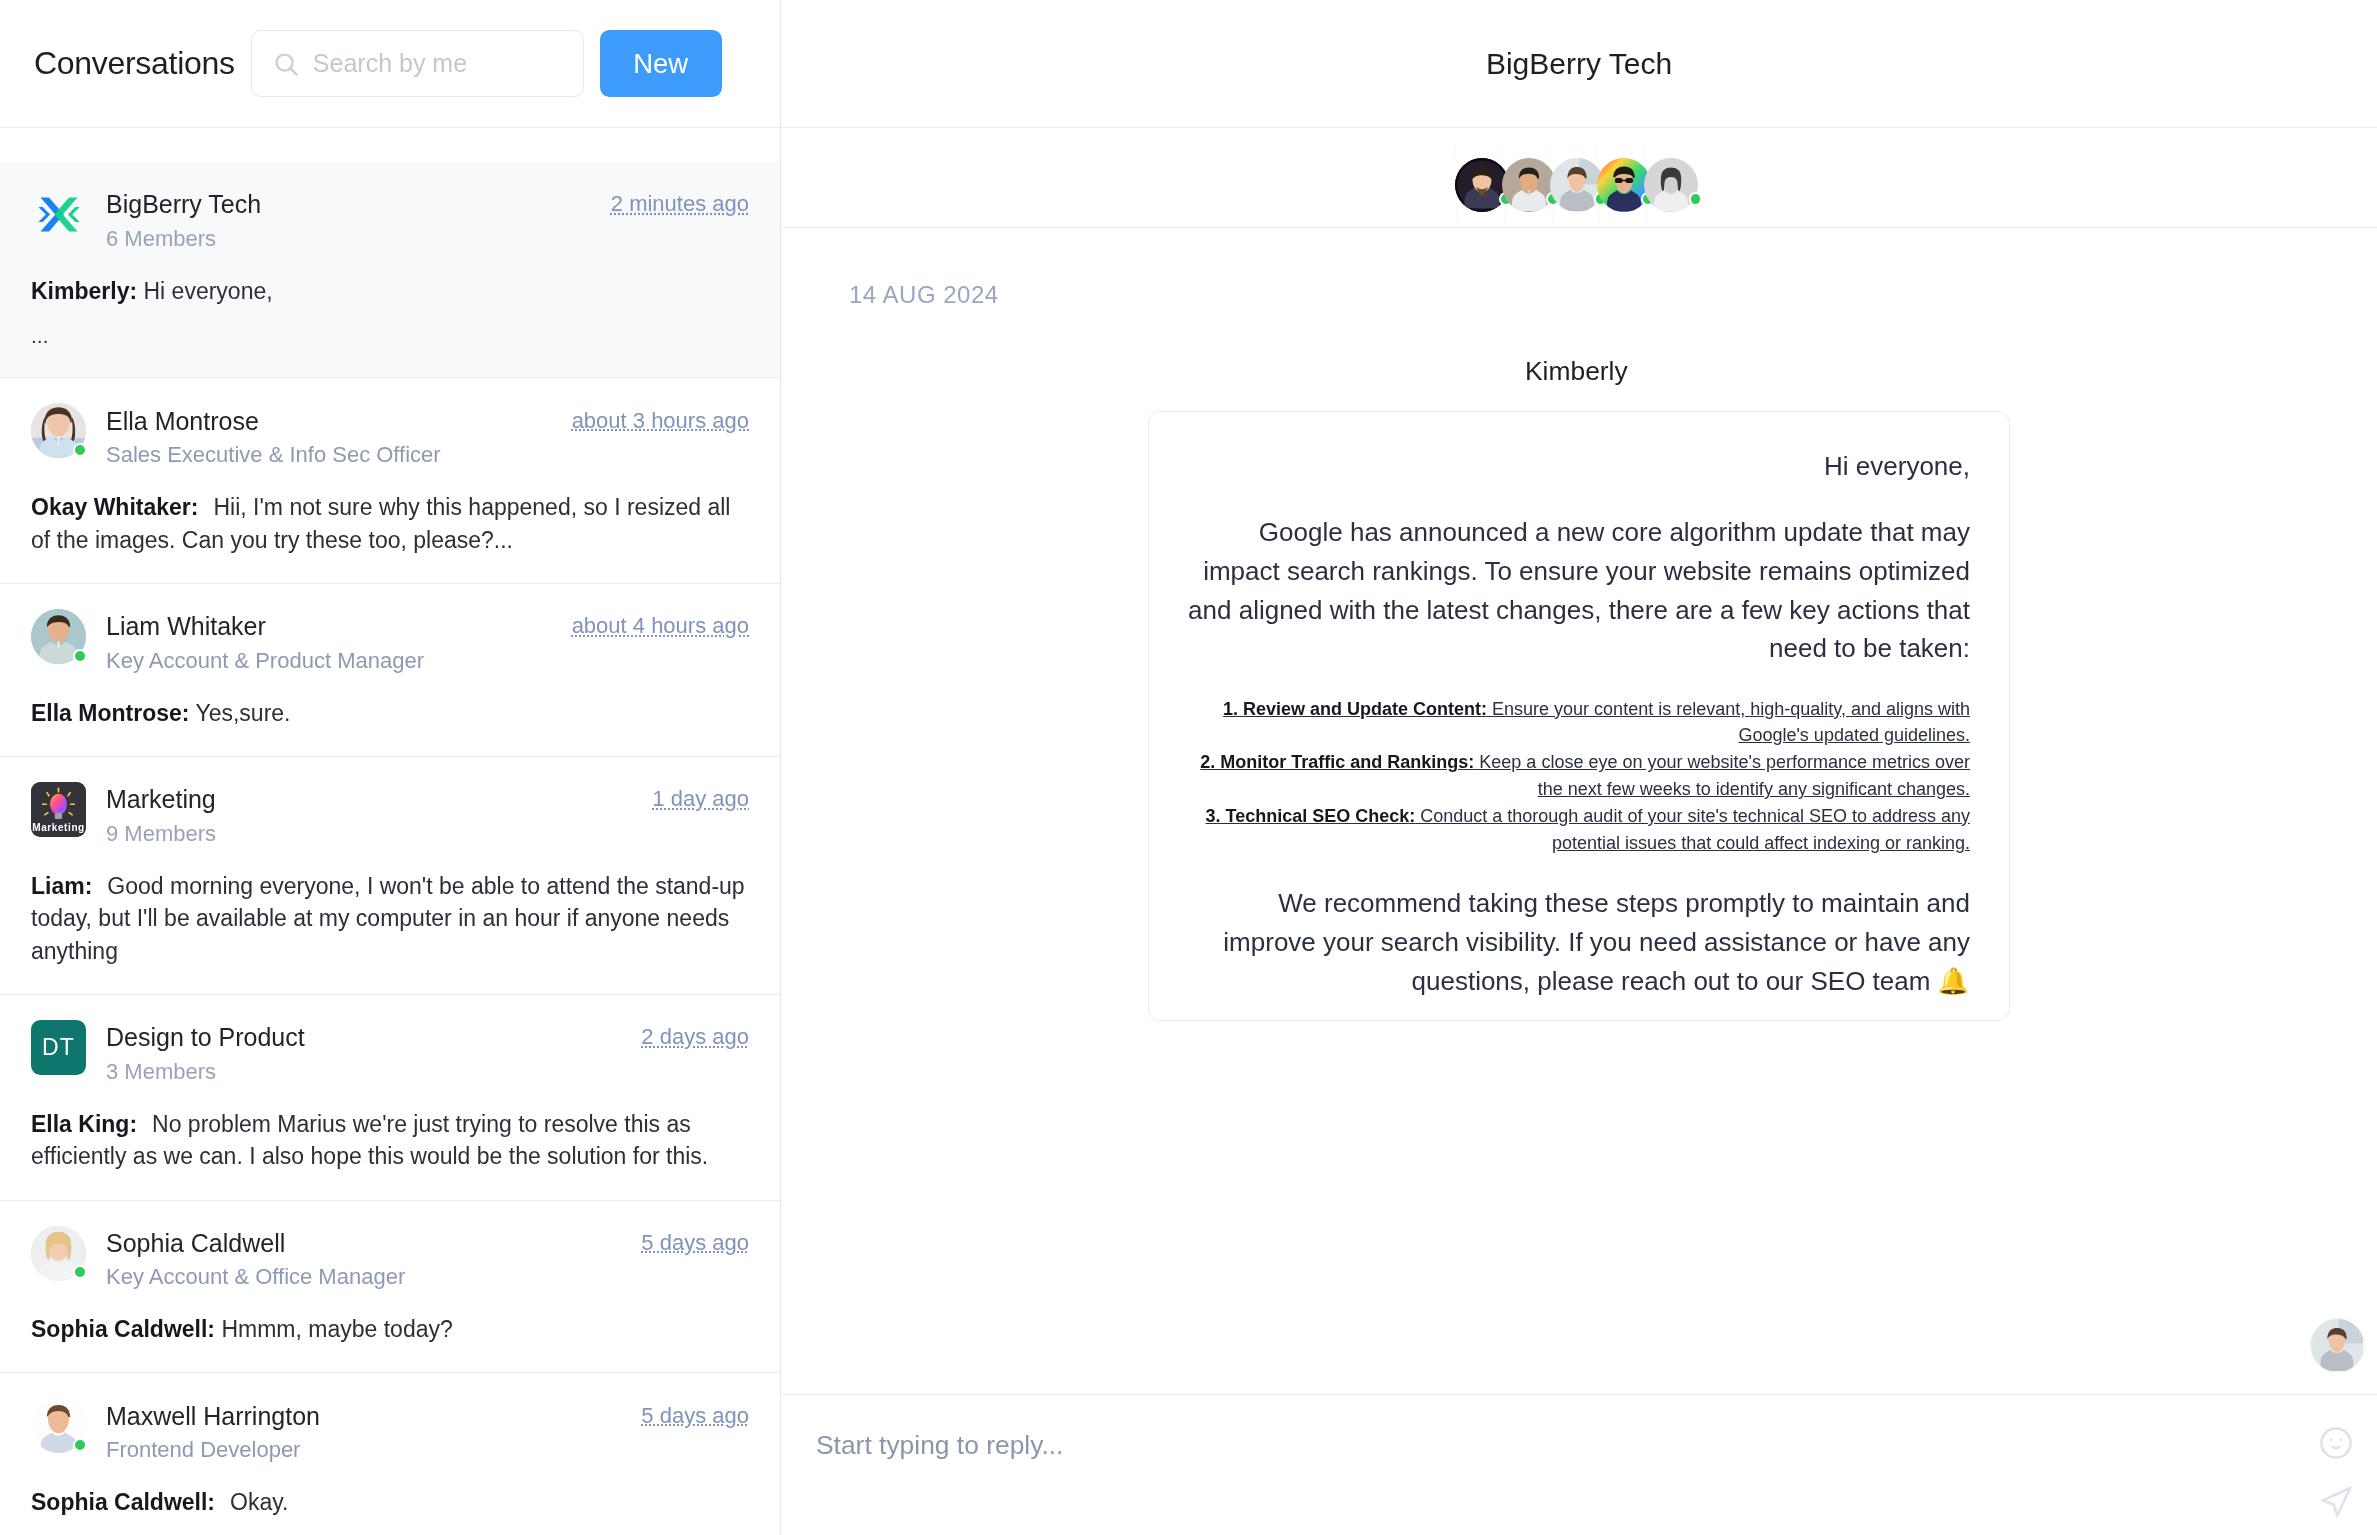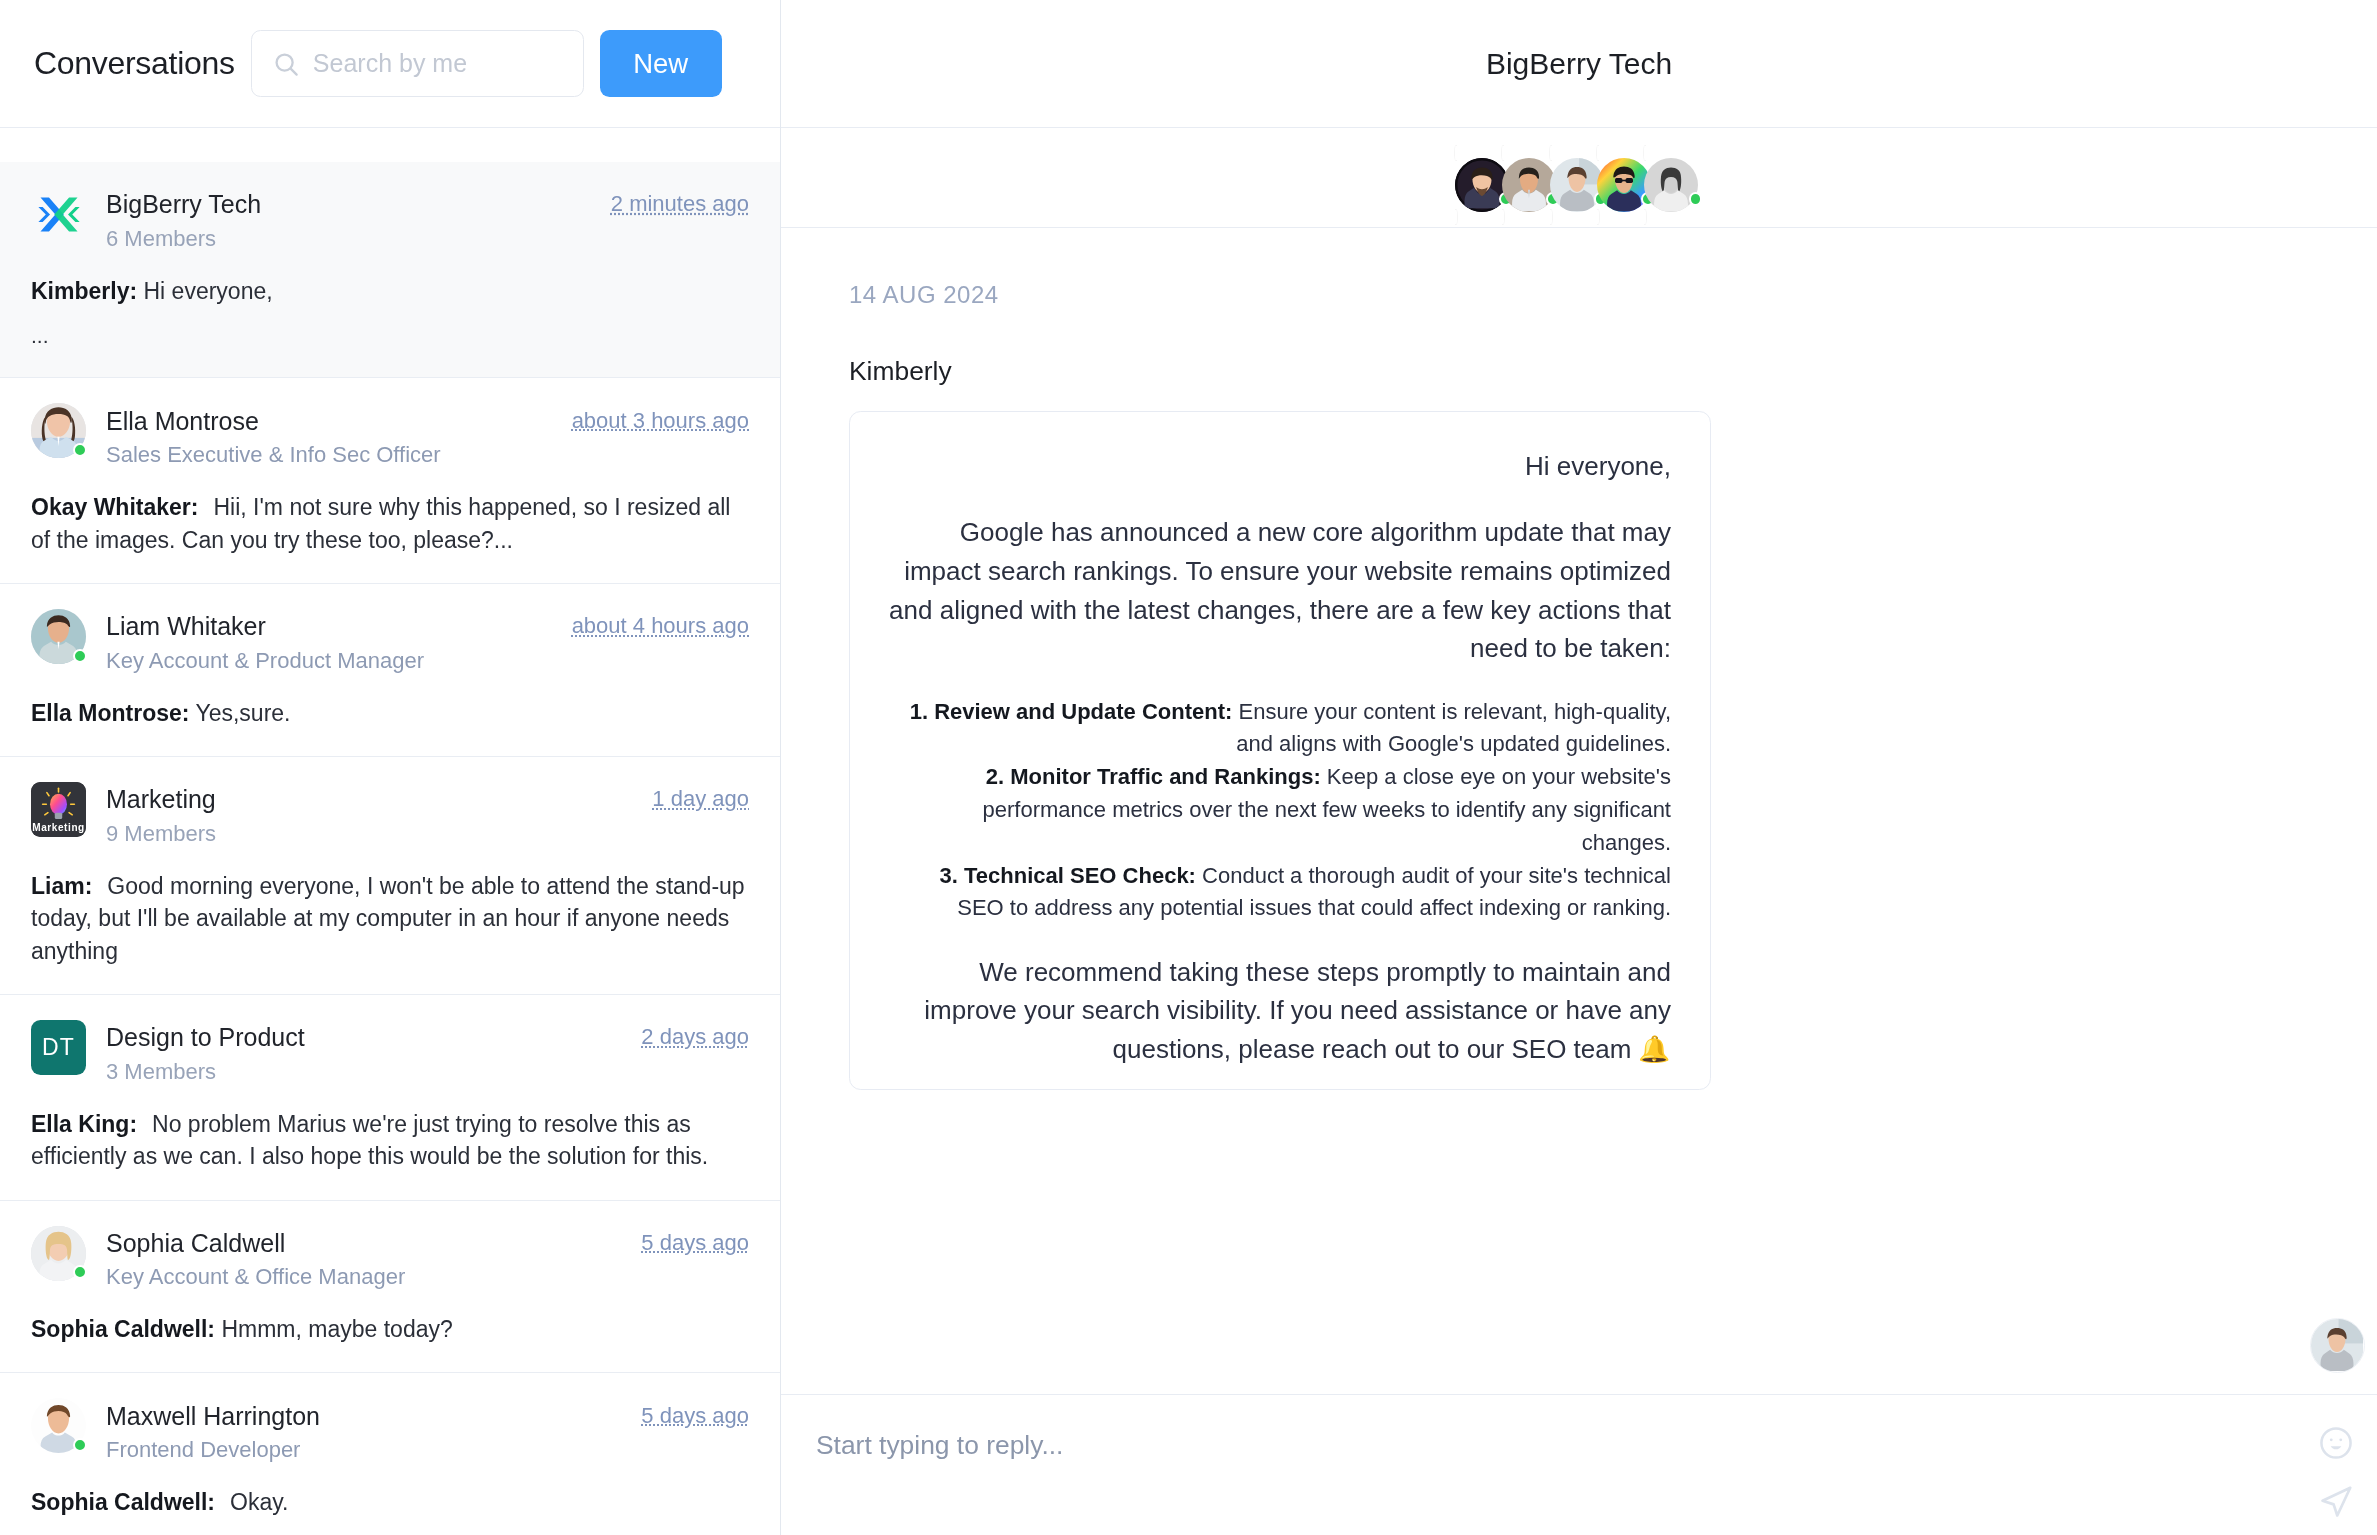--- a/index.html
+++ b/index.html
@@ -120,32 +120,32 @@
     position: absolute; right: 1.1px; bottom: 1.1px;
     width: 13.7px; height: 13.7px; border-radius: 50%;
     background: #2ecc57; border: 2.1px solid #fff;
   }
 
   .thread { flex: 1; overflow: hidden; position: relative; padding: 0 68px; }
   .date-sep {
     font-size: 24px; color: #9aa7c0;
     letter-spacing: 0.5px; padding: 53px 0 47px 0;
   }
-  .msg-block { display: flex; flex-direction: column; align-items: flex-start; }
+  .msg-block { display: flex; flex-direction: column; align-items: center; }
   .msg-author { font-size: 26.4px; color: #1c1f25; margin-bottom: 24px; padding-right: 5.3px; }
   .bubble {
     border: 1.6px solid #e7ebf3; border-radius: 11.6px;
     background: #fff; max-width: 862px;
     padding: 35px 39px 20px 39px;
     text-align: right;
   }
   .bubble p { font-size: 26px; line-height: 1.49; color: #2b3040; }
   .bubble .spacer { height: 27.5px; }
   .bubble ol { list-style: none; }
-  .bubble li { font-size: 22px; line-height: 1.49; color: #2b3040; }
+  .bubble li { font-size: 18px; line-height: 1.49; color: #2b3040; text-decoration: underline; }
   .bubble li b { font-weight: 700; color: #14181f; }
   .bubble-time {
     font-size: 21px; color: #8f9cb5; margin-top: 16px;
   }
 
   .float-av {
     position: absolute; right: 11.6px; bottom: 21px;
     width: 55px; height: 55px; border-radius: 50%; overflow: hidden;
     border: 1.6px solid #eef1f6;
   }

